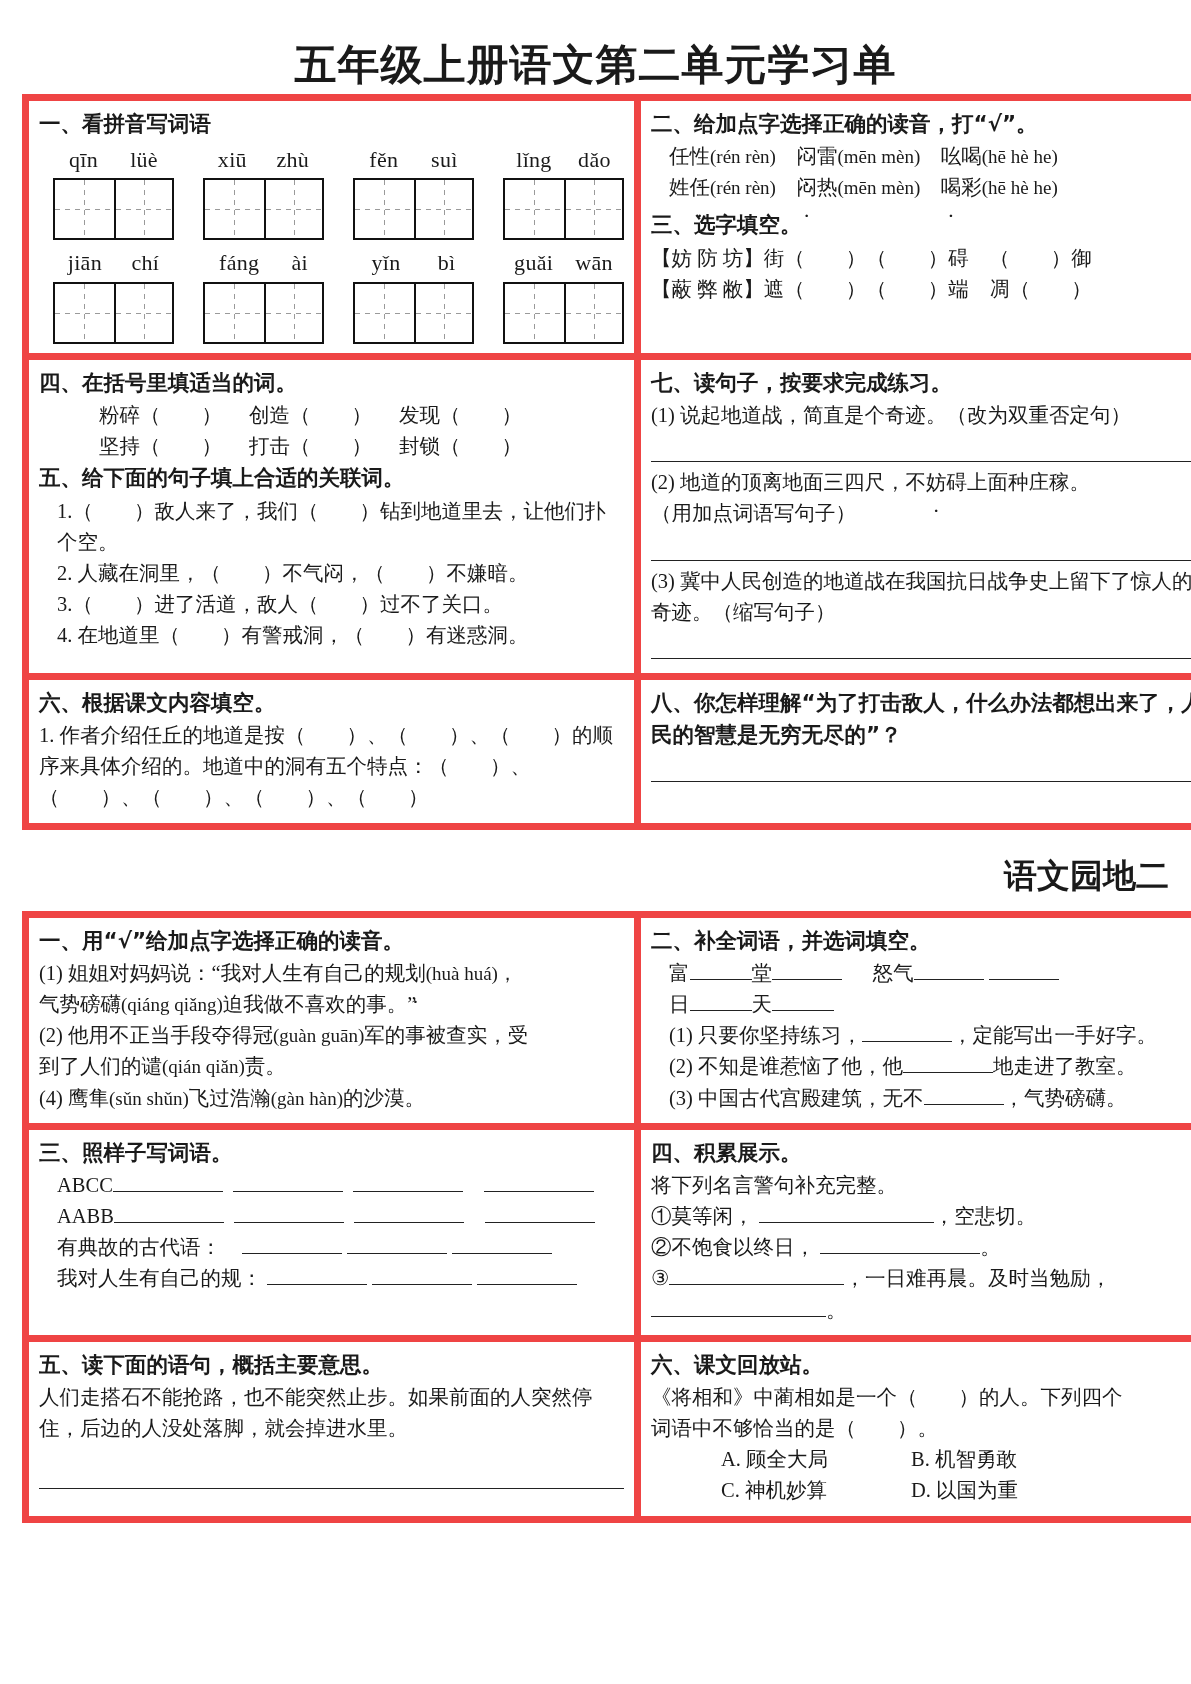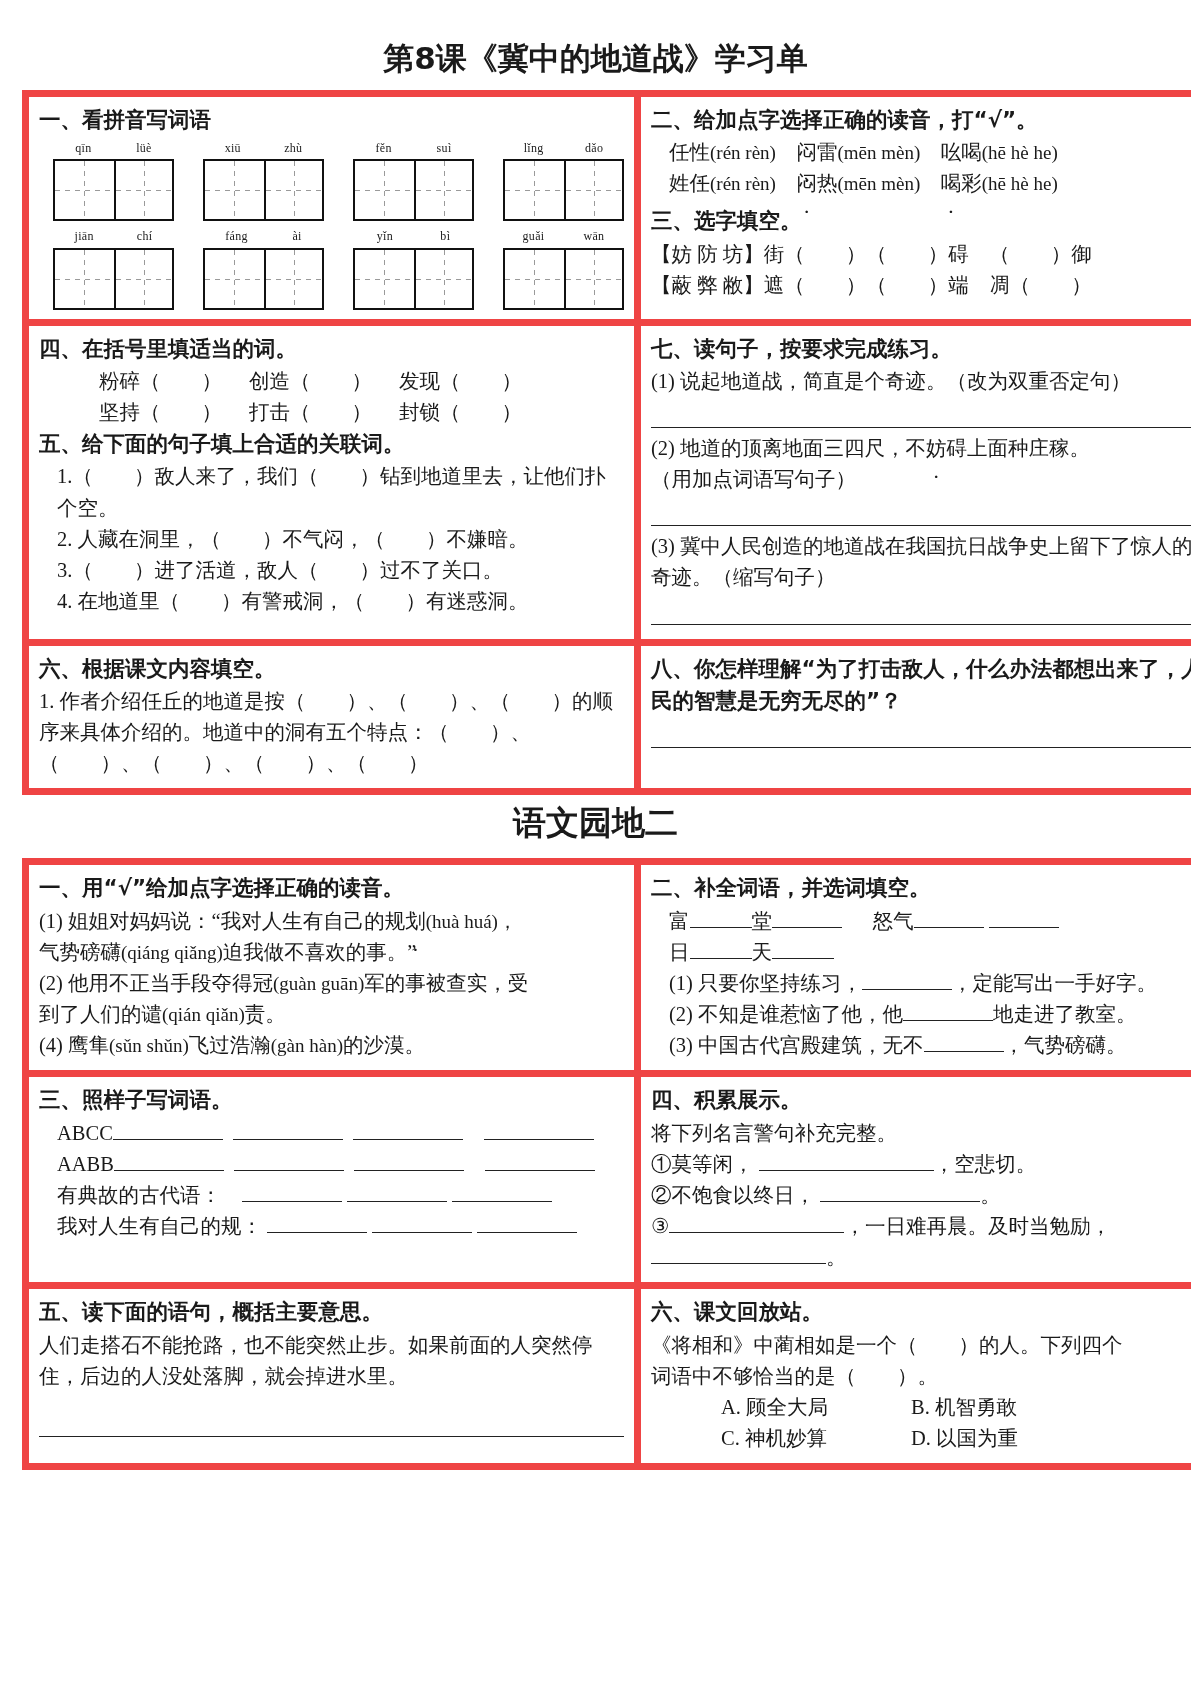--- a/index.html
+++ b/index.html
@@ -33,25 +33,25 @@
   }
   .sub-title {
     text-align: center;
     font-family: "DejaVu Sans", "Liberation Sans", sans-serif;
     font-weight: bold;
     font-size: 31px;
     line-height: 1.35;
     margin: 0 0 10px 0;
   }
   .section-title {
-    text-align: center;
+    text-align: right;
     font-family: "DejaVu Sans", "Liberation Sans", sans-serif;
     font-weight: bold;
     font-size: 33px;
-    margin: 6px 0 12px 0;
+    margin: 24px 0 12px 0;
   }
 
   
   .sheet {
     width: 1147px;
     border: 2px solid #222;
     border-collapse: collapse;
     table-layout: fixed;
   }
   .sheet td {
@@ -80,21 +80,21 @@
   .pyrow {
     display: flex;
     gap: 29px;
     margin-left: 14px;
     margin-top: 3px;
   }
   .pygroup { width: 128px; }
   .pylabels {
     display: flex;
     justify-content: space-around;
-    font-size: 12px;
+    font-size: 22px;
     letter-spacing: .3px;
     margin-bottom: 2px;
     white-space: nowrap;
   }
   .pyboxes {
     display: flex;
     border: 2px solid #111;
     height: 62px;
     box-sizing: border-box;
   }
@@ -153,21 +153,21 @@
   }
   .opts span { display: inline-block; }
   .opt-a { width: 190px; }
   .nowrap { white-space: nowrap; }
 </style>
 </head>
 <body>
 
 <div class="page">
 
-  <div class="sub-title">第8课《冀中的地道战》学习单</div>
+  <div class="main-title">五年级上册语文第二单元学习单</div>
 
   <table class="sheet">
     <tbody>
         <tr>
 
       <td class="left">
         <span class="h">一、看拼音写词语</span>
 
         <div class="pyrow">
           <div class="pygroup">

